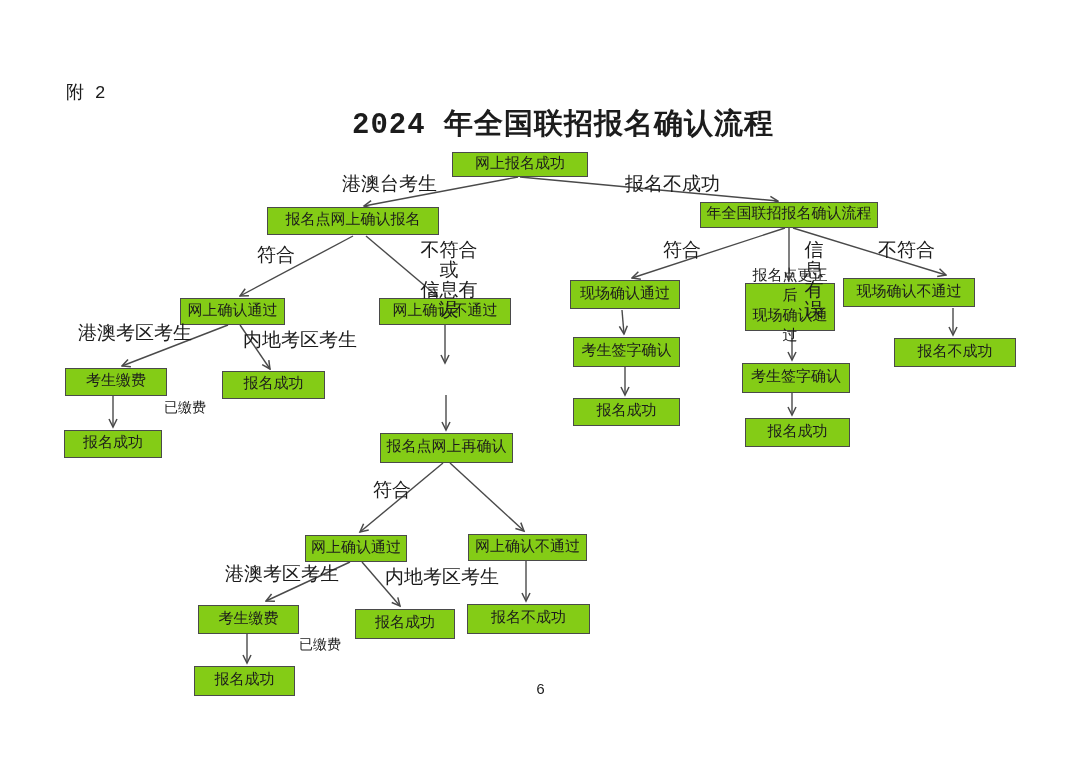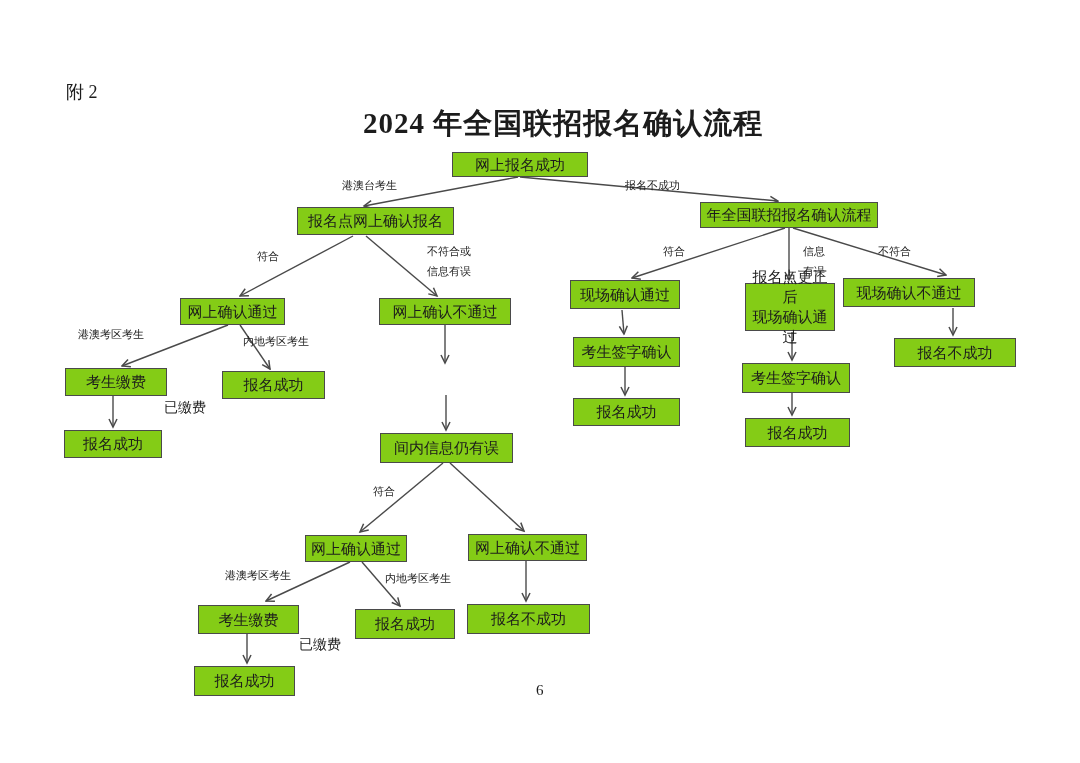--- a/index.html
+++ b/index.html
@@ -1,34 +1,34 @@
 <!DOCTYPE html>
 <html><head>
 <meta charset="utf-8">
 <style>
   html,body{margin:0;padding:0;background:#fff;}
   .canvas{
     position:relative;width:1080px;height:763px;background:#ffffff;overflow:hidden;
-    font-family:Liberation Serif, serif;color:#1c1c1c;
+    font-family:Liberation Mono, monospace;color:#1c1c1c;
   }
   .wires{position:absolute;left:0;top:0;width:1080px;height:763px;}
   .annex{position:absolute;left:66px;top:80px;font-size:18px;}
   .title{
     position:absolute;left:555px;top:104px;transform:translateX(-50%);
     font-size:29px;font-weight:bold;white-space:nowrap;letter-spacing:1px;margin-left:8px;
   }
   .page-num{position:absolute;left:536px;top:682px;font-size:15px;}
   .node{
     position:absolute;box-sizing:border-box;background:#84cc16;
     border:1.5px solid #4a4a4a;
     display:flex;align-items:center;justify-content:center;
     font-size:15px;line-height:20px;text-align:center;white-space:pre-line;
   }
   .elabel{
-    position:absolute;font-size:11px;line-height:20px;text-align:center;
+    position:absolute;font-size:19px;line-height:20px;text-align:center;
     white-space:pre-line;
   }
   .elabel.small{font-size:14px;margin-left:47px;}
   line.conn{stroke:#4a4a4a;stroke-width:1.4;}
 </style>
 </head>
 <body>
 
 <div class="canvas">
 
@@ -61,30 +61,30 @@
     <line class="conn" x1="792" y1="332" x2="792" y2="360" marker-end="url(#arrow)"></line>
     <line class="conn" x1="792" y1="393" x2="792" y2="415" marker-end="url(#arrow)"></line>
     <line class="conn" x1="953" y1="308" x2="953" y2="335" marker-end="url(#arrow)"></line>
   </svg>
 
   <div class="annex">附 2</div>
   <div class="title">2024 年全国联招报名确认流程</div>
   <div class="page-num">6</div>
 
   <div class="node" style="left:452px;top:152px;width:136px;height:25px">网上报名成功</div>
-  <div class="node" style="left:297px;top:207px;width:157px;height:28px">报名点网上确认报名</div>
+  <div class="node" style="left:267px;top:207px;width:172px;height:28px">报名点网上确认报名</div>
   <div class="node" style="left:700px;top:202px;width:178px;height:26px">年全国联招报名确认流程</div>
 
   <div class="node" style="left:180px;top:298px;width:105px;height:27px">网上确认通过</div>
   <div class="node" style="left:379px;top:298px;width:132px;height:27px">网上确认不通过</div>
   <div class="node" style="left:65px;top:368px;width:102px;height:28px">考生缴费</div>
   <div class="node" style="left:222px;top:371px;width:103px;height:28px">报名成功</div>
   <div class="node" style="left:64px;top:430px;width:98px;height:28px">报名成功</div>
 
-  <div class="node" style="left:380px;top:433px;width:133px;height:30px">间内信息仍有误</div>
+  <div class="node" style="left:380px;top:433px;width:133px;height:30px">报名点网上再确认</div>
   <div class="node" style="left:305px;top:535px;width:102px;height:27px">网上确认通过</div>
   <div class="node" style="left:468px;top:534px;width:119px;height:27px">网上确认不通过</div>
   <div class="node" style="left:198px;top:605px;width:101px;height:29px">考生缴费</div>
   <div class="node" style="left:355px;top:609px;width:100px;height:30px">报名成功</div>
   <div class="node" style="left:467px;top:604px;width:123px;height:30px">报名不成功</div>
   <div class="node" style="left:194px;top:666px;width:101px;height:30px">报名成功</div>
 
   <div class="node" style="left:570px;top:280px;width:110px;height:29px">现场确认通过</div>
   <div class="node" style="left:745px;top:283px;width:90px;height:48px">报名点更正后
 现场确认通过</div>

